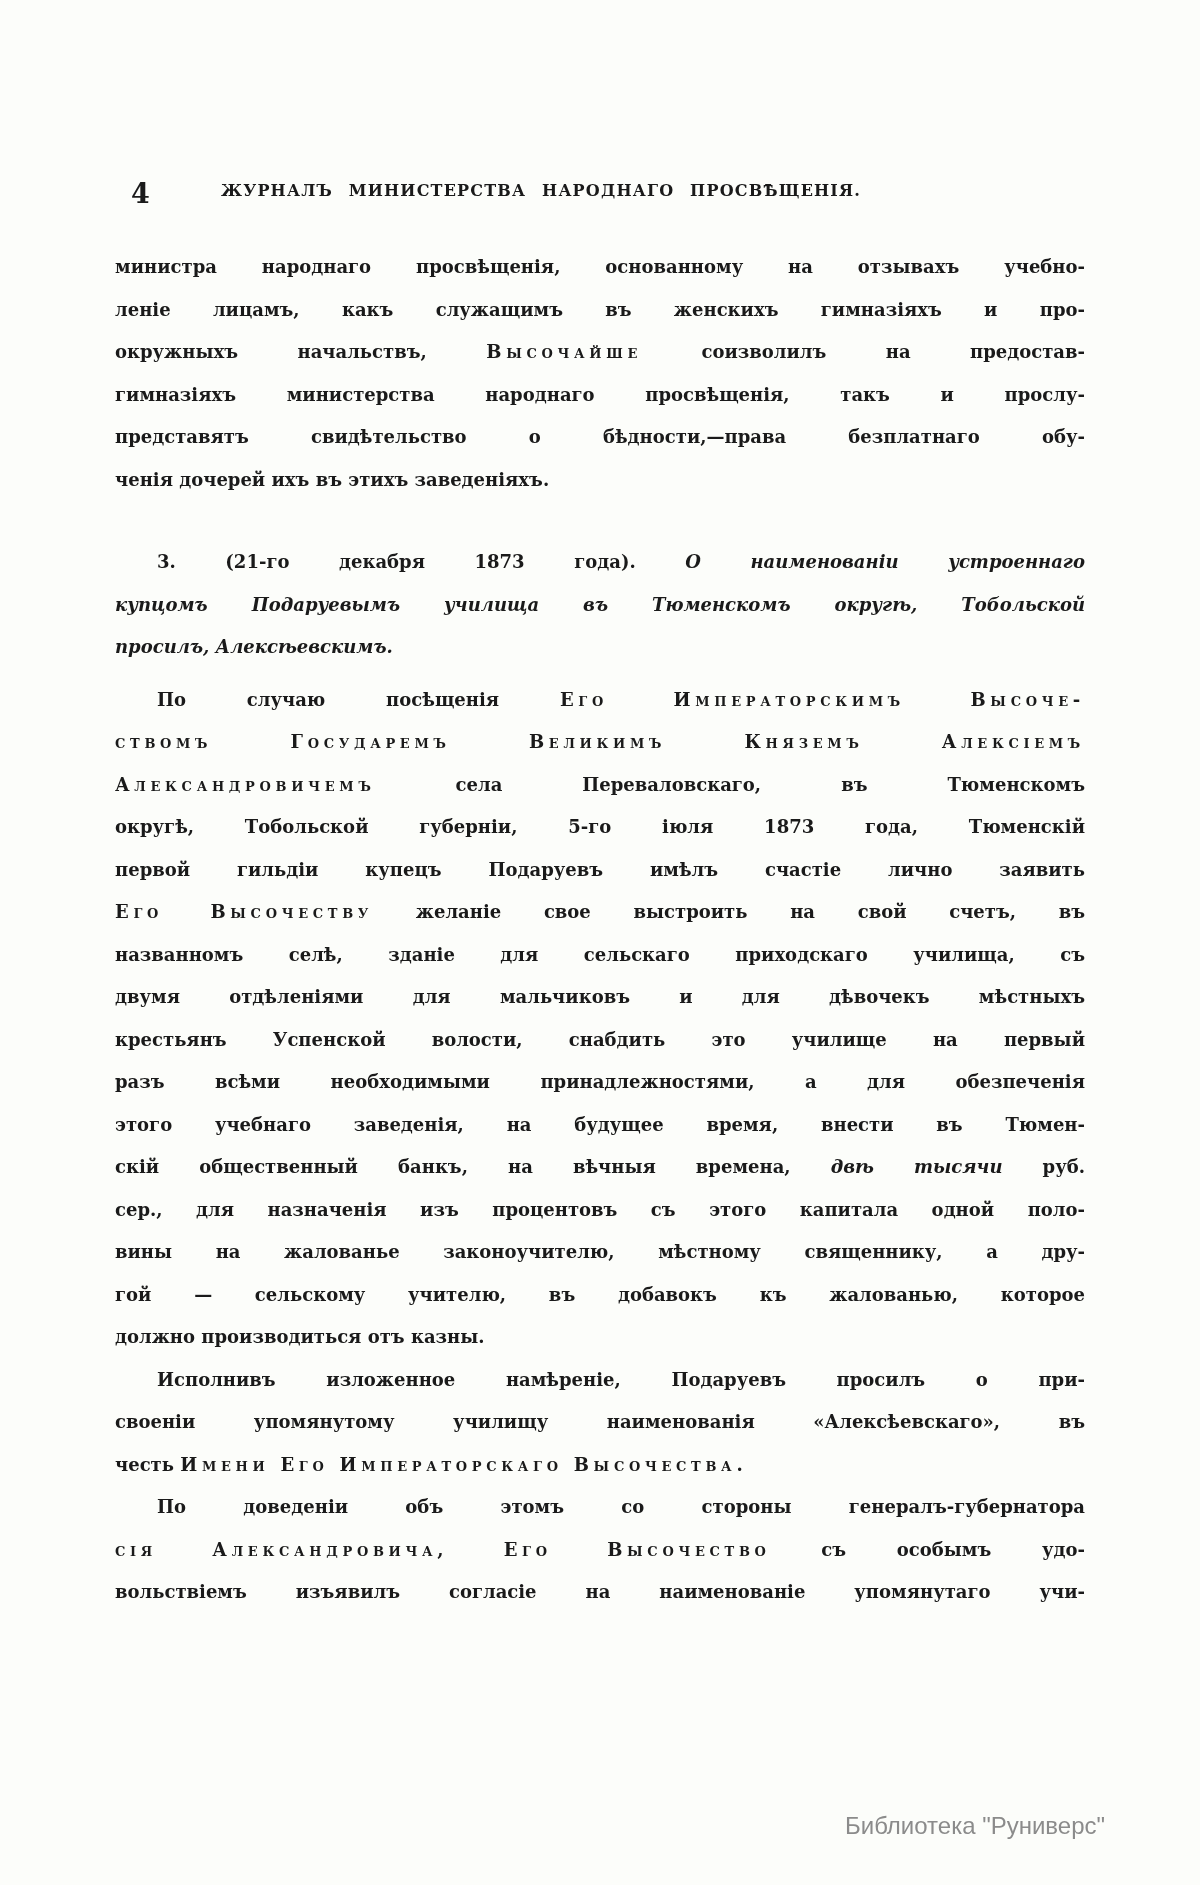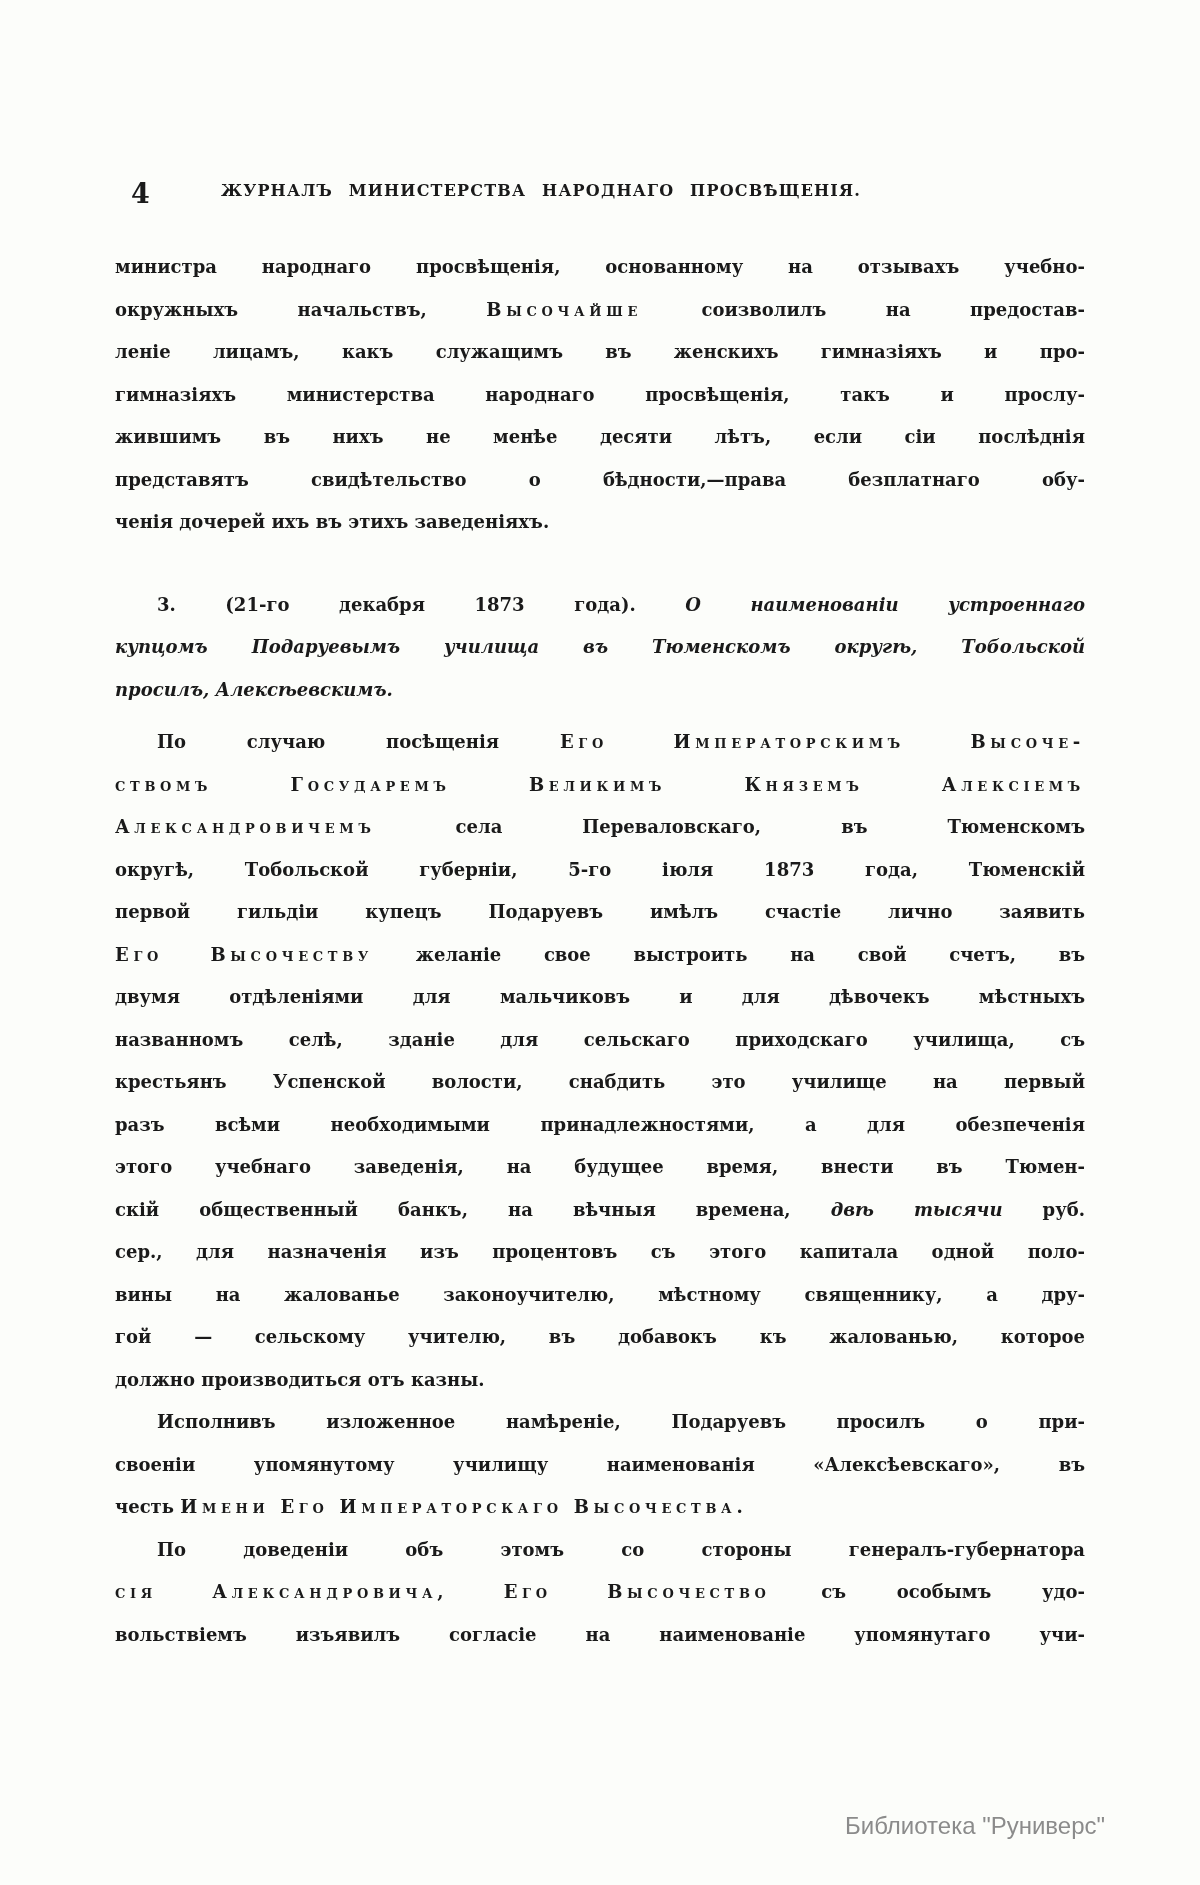--- a/index.html
+++ b/index.html
@@ -67,41 +67,40 @@
 <div class="page">
 
   <header class="running-header">
     <span class="page-num">4</span>
     <span class="header-title">ЖУРНАЛЪ МИНИСТЕРСТВА НАРОДНАГО ПРОСВѢЩЕНІЯ.</span>
   </header>
 
   <main class="page-body">
       <div class="paragraph kind-body">
         <div class="line"><span class="seg normal">министра народнаго просвѣщенія, основанному на отзывахъ учебно-</span></div>
+        <div class="line"><span class="seg normal">леніе лицамъ, какъ служащимъ въ женскихъ гимназіяхъ и про-</span></div>
         <div class="line"><span class="seg normal">окружныхъ начальствъ, </span><span class="seg smallcaps">Высочайше</span><span class="seg normal"> соизволилъ на предостав-</span></div>
-        <div class="line"><span class="seg normal">леніе лицамъ, какъ служащимъ въ женскихъ гимназіяхъ и про-</span></div>
         <div class="line"><span class="seg normal">гимназіяхъ министерства народнаго просвѣщенія, такъ и прослу-</span></div>
-        <div class="line"><span class="seg normal">жившимъ въ нихъ не менѣе десяти лѣтъ, если сіи послѣднія</span></div>
         <div class="line"><span class="seg normal">представятъ свидѣтельство о бѣдности,—права безплатнаго обу-</span></div>
         <div class="line last"><span class="seg normal">ченія дочерей ихъ въ этихъ заведеніяхъ.</span></div>
       </div>
       <div class="paragraph kind-section-heading">
         <div class="line indent"><span class="seg normal">3. (21-го декабря 1873 года). </span><span class="seg italic">О наименованіи устроеннаго</span></div>
         <div class="line"><span class="seg italic">купцомъ Подаруевымъ училища въ Тюменскомъ округѣ, Тобольской</span></div>
         <div class="line last"><span class="seg italic">просилъ, Алексѣевскимъ.</span></div>
       </div>
       <div class="paragraph kind-body">
         <div class="line indent"><span class="seg normal">По случаю посѣщенія </span><span class="seg smallcaps">Его Императорскимъ Высоче-</span></div>
         <div class="line"><span class="seg smallcaps">ствомъ Государемъ Великимъ Княземъ Алексіемъ</span></div>
         <div class="line"><span class="seg smallcaps">Александровичемъ</span><span class="seg normal"> села Переваловскаго, въ Тюменскомъ</span></div>
         <div class="line"><span class="seg normal">округѣ, Тобольской губерніи, 5-го іюля 1873 года, Тюменскій</span></div>
         <div class="line"><span class="seg normal">первой гильдіи купецъ Подаруевъ имѣлъ счастіе лично заявить</span></div>
         <div class="line"><span class="seg smallcaps">Его Высочеству</span><span class="seg normal"> желаніе свое выстроить на свой счетъ, въ</span></div>
+        <div class="line"><span class="seg normal">названномъ селѣ, зданіе для сельскаго приходскаго училища, съ</span></div>
         <div class="line"><span class="seg normal">двумя отдѣленіями для мальчиковъ и для дѣвочекъ мѣстныхъ</span></div>
-        <div class="line"><span class="seg normal">названномъ селѣ, зданіе для сельскаго приходскаго училища, съ</span></div>
         <div class="line"><span class="seg normal">крестьянъ Успенской волости, снабдить это училище на первый</span></div>
         <div class="line"><span class="seg normal">разъ всѣми необходимыми принадлежностями, а для обезпеченія</span></div>
         <div class="line"><span class="seg normal">этого учебнаго заведенія, на будущее время, внести въ Тюмен-</span></div>
         <div class="line"><span class="seg normal">скій общественный банкъ, на вѣчныя времена, </span><span class="seg italic">двѣ тысячи</span><span class="seg normal"> руб.</span></div>
         <div class="line"><span class="seg normal">сер., для назначенія изъ процентовъ съ этого капитала одной поло-</span></div>
         <div class="line"><span class="seg normal">вины на жалованье законоучителю, мѣстному священнику, а дру-</span></div>
         <div class="line"><span class="seg normal">гой — сельскому учителю, въ добавокъ къ жалованью, которое</span></div>
         <div class="line last"><span class="seg normal">должно производиться отъ казны.</span></div>
       </div>
       <div class="paragraph kind-body">

